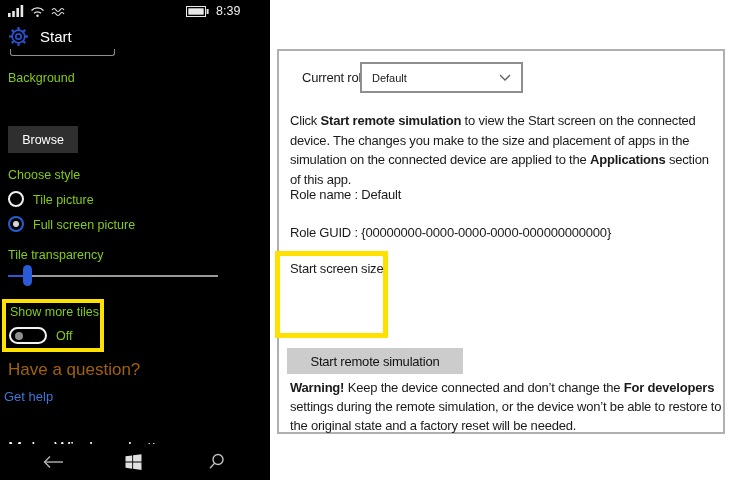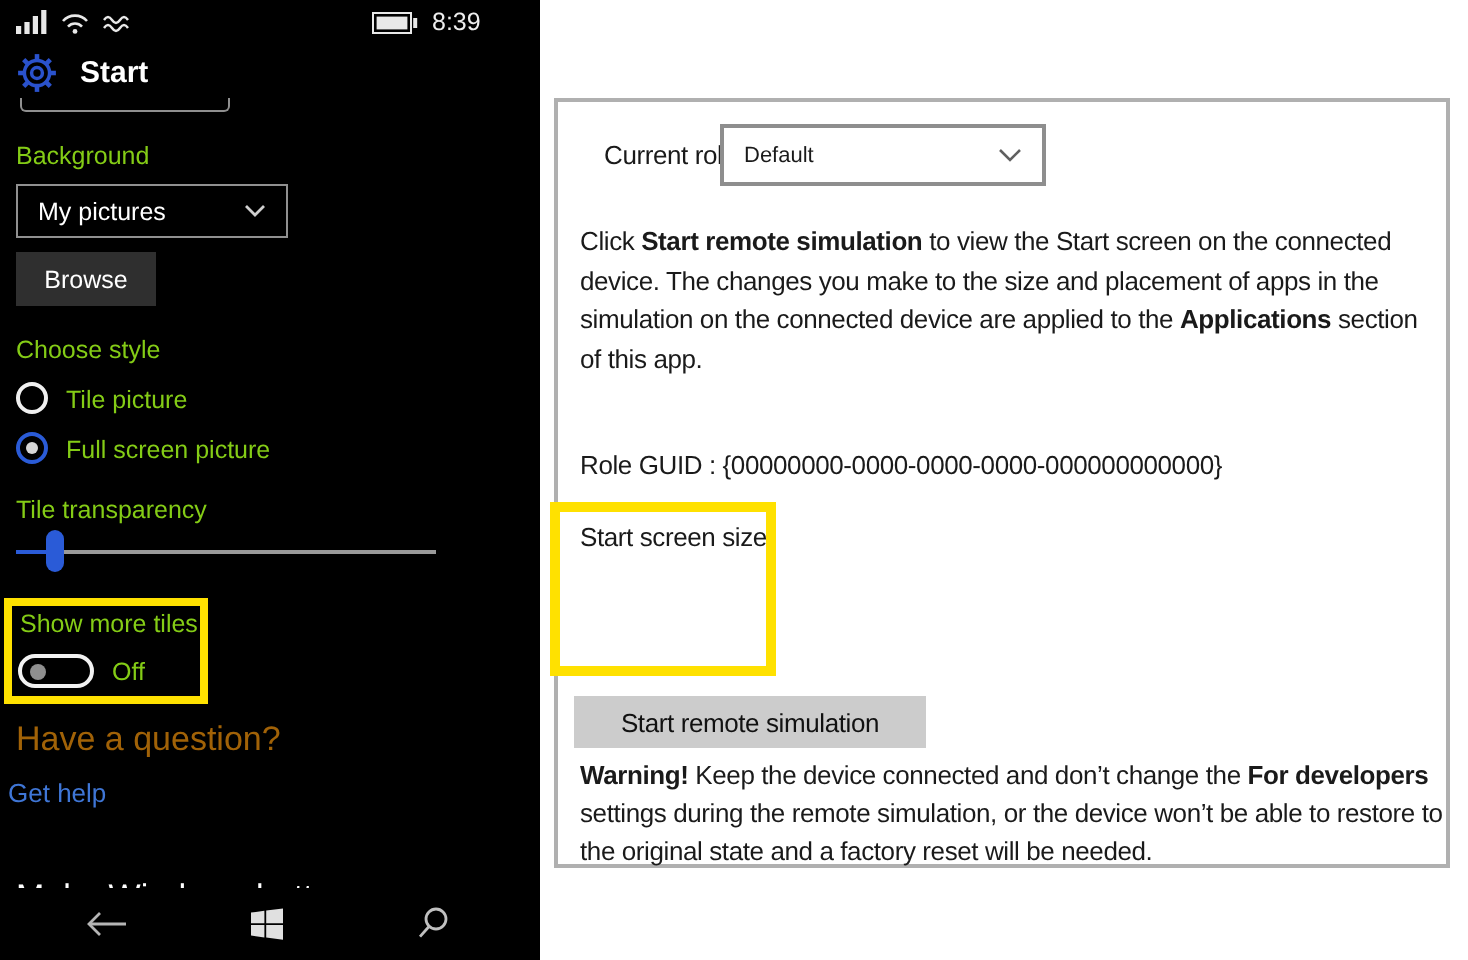--- a/index.html
+++ b/index.html
@@ -7,21 +7,21 @@
   .root {
     position:relative; width:734px; height:480px; overflow:hidden;
     font-family:"Liberation Sans","DejaVu Sans",sans-serif; background:#ffffff;
   }
   
   .phone { position:absolute; left:0; top:0; width:270px; height:480px; background:#000; color:#fff; }
   .statusbar-left { position:absolute; left:8px; top:5px; display:flex; gap:6px; align-items:flex-end; }
   .battery { position:absolute; left:186px; top:6px; }
   .clock { position:absolute; left:216px; top:4px; font-size:12.5px; color:#eee; }
   .page-header { position:absolute; left:8px; top:26px; display:flex; align-items:center; gap:11px; }
-  .page-title { font-size:15px; font-weight:bold; color:#fff; }
+  .page-title { font-size:15px; font-weight:normal; color:#fff; }
   .partial-control {
     position:absolute; left:10px; top:49px; width:105px; height:7px;
     border-left:1px solid #8f8f8f; border-right:1px solid #8f8f8f; border-bottom:1px solid #8f8f8f;
     border-radius:0 0 3px 3px;
   }
   .p-label { position:absolute; font-size:12.5px; color:#84cc16; }
   .dd-dark {
     position:absolute; left:8px; top:92px; width:136px; height:27px;
     background:#000; border:1px solid #909090; display:flex; align-items:center;
     padding:0 10px; font-size:12.5px; color:#fff;
@@ -126,26 +126,20 @@
             <path d="M6.8 17.2l-2.4 2.4"></path>
         </g>
       </svg>
       <span class="page-title">Start</span>
     </div>
 
     <div class="partial-control"></div>
 
     <div class="p-label" style="left:8px; top:71px;">Background</div>
 
-    <div class="dd-dark">
-      <span>My pictures</span>
-      <svg class="chev" width="11" height="7" viewBox="0 0 11 7">
-        <polyline points="1,1 5.5,5.5 10,1" fill="none" stroke="#d0d0d0" stroke-width="1.4"></polyline>
-      </svg>
-    </div>
 
     <button class="btn-dark">Browse</button>
 
     <div class="p-label" style="left:8px; top:168px;">Choose style</div>
 
     <div class="radio-outer radio-off" style="left:8px; top:191px;"></div>
     <div class="p-label" style="left:33px; top:193px;">Tile picture</div>
 
     <div class="radio-outer radio-on" style="left:8px; top:216px;">
       <div class="radio-dot"></div>
@@ -198,20 +192,21 @@
     <div class="txt" style="left:11px; top:19px;margin-left:12px;">Current role:</div>
     <div class="dd-light role-dd">
       <span>Default</span>
       <svg class="chev" width="12" height="8" viewBox="0 0 12 8">
         <polyline points="1,1 6,6 11,1" fill="none" stroke="#606060" stroke-width="1.3"></polyline>
       </svg>
     </div>
 
     <div class="txt para" style="left:11px; top:60px; width:430px;"><span>Click </span><b>Start remote simulation</b><span> to view the Start screen on the connected device. The changes you make to the size and placement of apps in the simulation on the connected device are applied to the </span><b>Applications</b><span> section of this app.</span></div>
 
+    <div class="txt" style="left:11px; top:136px;">Role name : Default</div>
     <div class="txt" style="left:11px; top:174px;">Role GUID : {00000000-0000-0000-0000-000000000000}</div>
 
     <div class="hl-right"></div>
     <div class="txt" style="left:11px; top:210px;">Start screen size</div>
 
     <button class="btn-light">Start remote simulation</button>
 
     <div class="txt para" style="left:11px; top:327px; width:432px; line-height:19px;"><b>Warning!</b><span> Keep the device connected and don’t change the </span><b>For developers</b><span> settings during the remote simulation, or the device won’t be able to restore to the original state and a factory reset will be needed.</span></div>
   </div>
 

